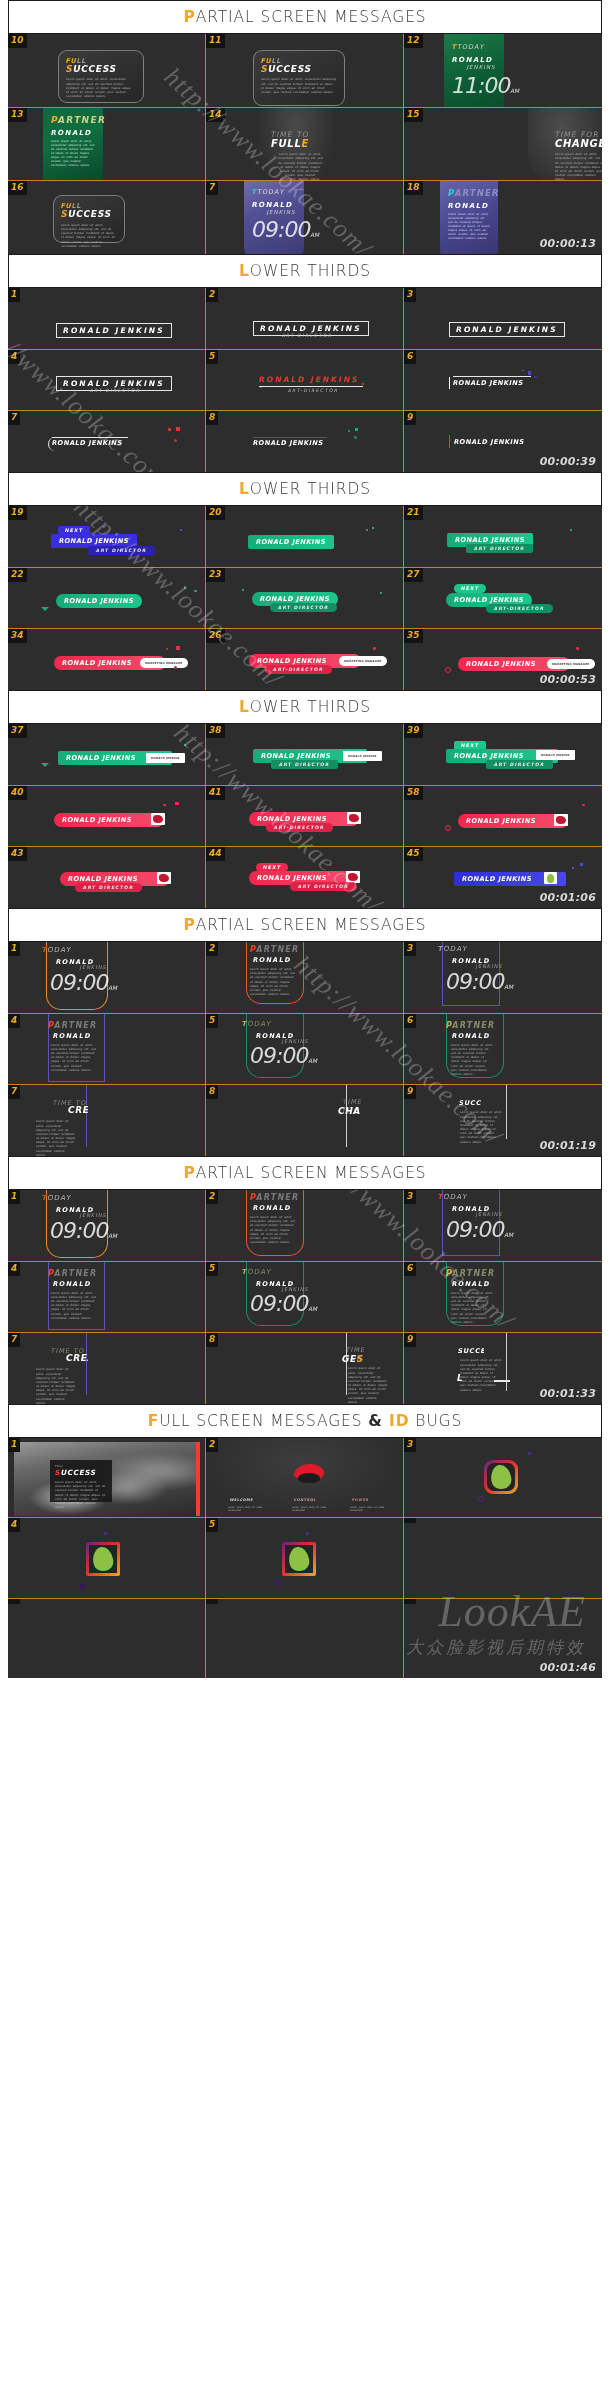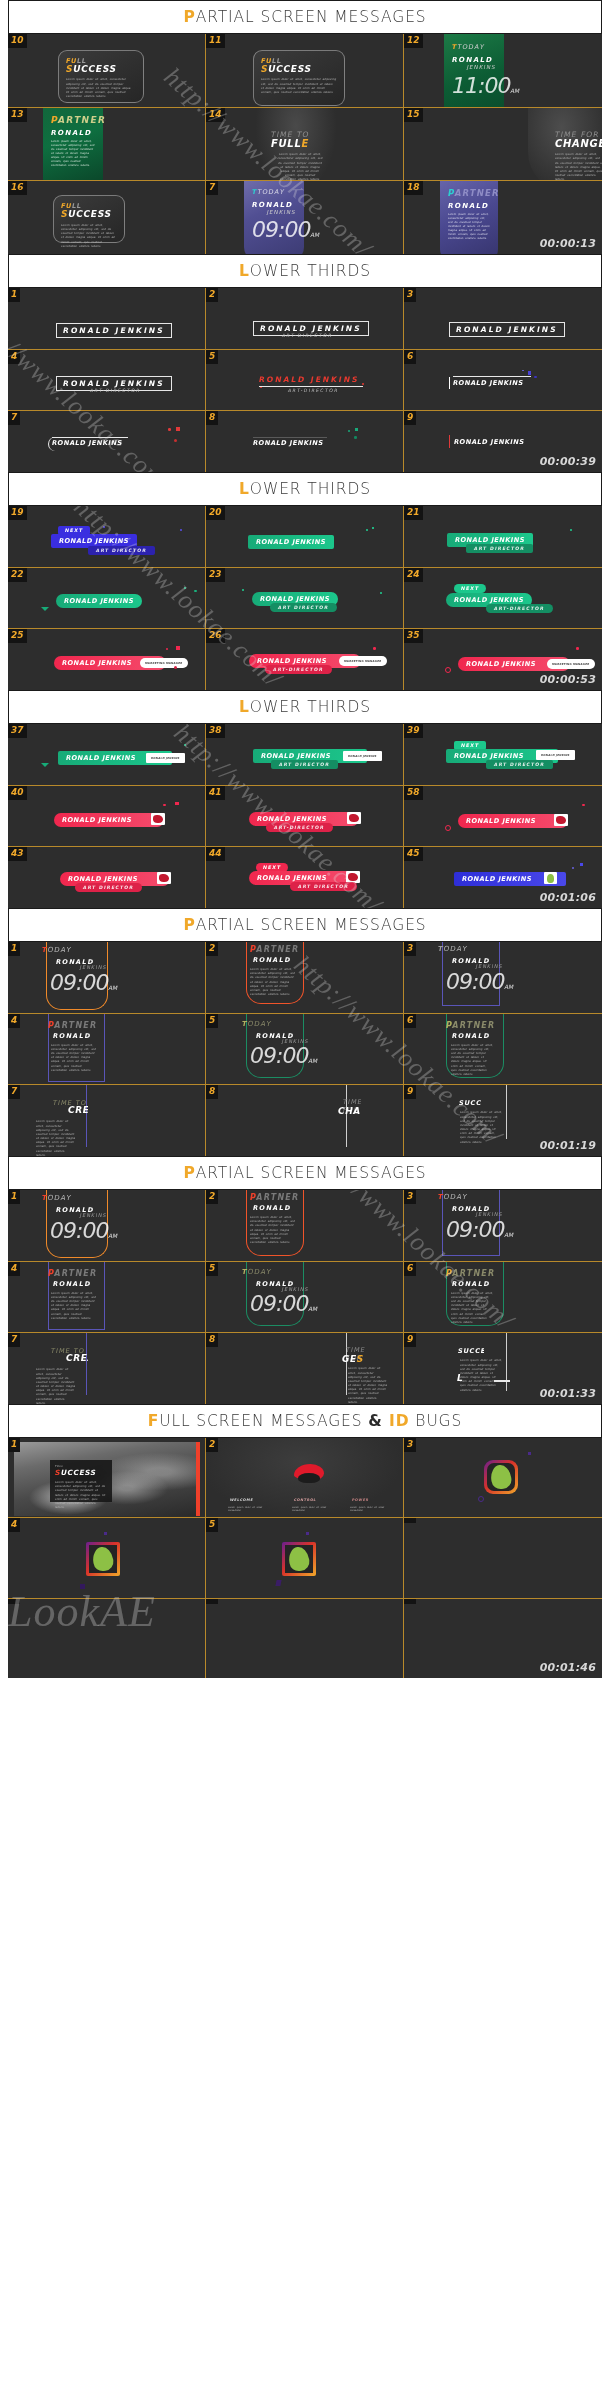--- a/index.html
+++ b/index.html
@@ -230,22 +230,22 @@
     background:
       radial-gradient(ellipse at 30% 75%, rgba(255,255,255,.55) 0 3%, transparent 22%),
       radial-gradient(ellipse at 62% 62%, rgba(255,255,255,.35) 0 4%, transparent 26%),
       radial-gradient(ellipse at 80% 40%, rgba(200,200,200,.45) 0 6%, transparent 30%),
       linear-gradient(170deg,#9a9a9a 0%, #6b6b6b 26%, #4a4a4a 55%, #2a2a2a 100%);
   }
   .accentbar { position: absolute; }
 
   .footer-wm {
     position: absolute;
-    left: 0; right: 8px;
-    text-align: left;
+    left: 0; right: 16px;
+    text-align: right;
     color: rgba(215,215,215,0.33);
     z-index: 25;
     pointer-events: none;
     font-family: "Liberation Serif", serif;
   }
   .footer-wm .big { font-size: 44px; letter-spacing: 1px; line-height: 1; }
   .footer-wm .cn  { font-size: 17px; letter-spacing: 3px; margin-top: 2px; font-family:"DejaVu Sans", sans-serif; }
 </style>
 </head>
 <body>
@@ -453,28 +453,28 @@
 
     <div class="cell">
       <span class="num">23</span>
       <div class="pill rounded" style="left:46px;top:24px;background:linear-gradient(90deg,#17ab78,#1cc78c);">RONALD JENKINS</div>
       <div class="pill sub rounded" style="left:64px;top:35px;background:#148e63;">ART DIRECTOR</div>
       <div class="dot" style="left:36px;top:21px;width:2px;height:2px;background:#1fd092;"></div>
       <div class="dot" style="left:174px;top:24px;width:2px;height:2px;background:#1fd092;"></div>
     </div>
 
     <div class="cell">
-      <span class="num">24</span>
+      <span class="num">27</span>
       <div class="pill next rounded" style="left:50px;top:16px;background:#1cc78c;">NEXT</div>
       <div class="pill rounded" style="left:42px;top:25px;background:linear-gradient(90deg,#17ab78,#1cc78c);">RONALD JENKINS</div>
       <div class="pill sub rounded" style="left:82px;top:36px;background:#148e63;">ART-DIRECTOR</div>
     </div>
 
     <div class="cell">
-      <span class="num">25</span>
+      <span class="num">34</span>
       <div class="pill rounded" style="left:46px;top:27px;padding-right:34px;background:linear-gradient(90deg,#f0274e,#f54b6c);">RONALD JENKINS</div>
       <div class="badge-chip" style="left:132px;top:29px;">MARKETING MANAGER</div>
       <div class="dot" style="left:158px;top:19px;width:2px;height:2px;background:#f0274e;"></div>
       <div class="sq" style="left:168px;top:17px;width:3.5px;height:3.5px;background:#f0274e;"></div>
       <div class="dot" style="left:166px;top:37px;width:3px;height:3px;background:#d41f42;"></div>
     </div>
 
     <div class="cell">
       <span class="num">26</span>
       <div class="pill rounded" style="left:43px;top:25px;padding-right:34px;background:linear-gradient(90deg,#f0274e,#f54b6c);">RONALD JENKINS</div>
@@ -821,18 +821,19 @@
       </div>
     <div class="cell">
         <span class="num"></span>
       </div>
     <div class="cell">
         <span class="num"></span>
       </div>
 
     <div class="footer-wm" style="top:152px;">
       <div class="big">LookAE</div>
+      <div class="cn">大众脸影视后期特效</div>
     </div>
 
     <span class="timecode">00:01:46</span>
   </div>
 
 </div>
 
 </body></html>

